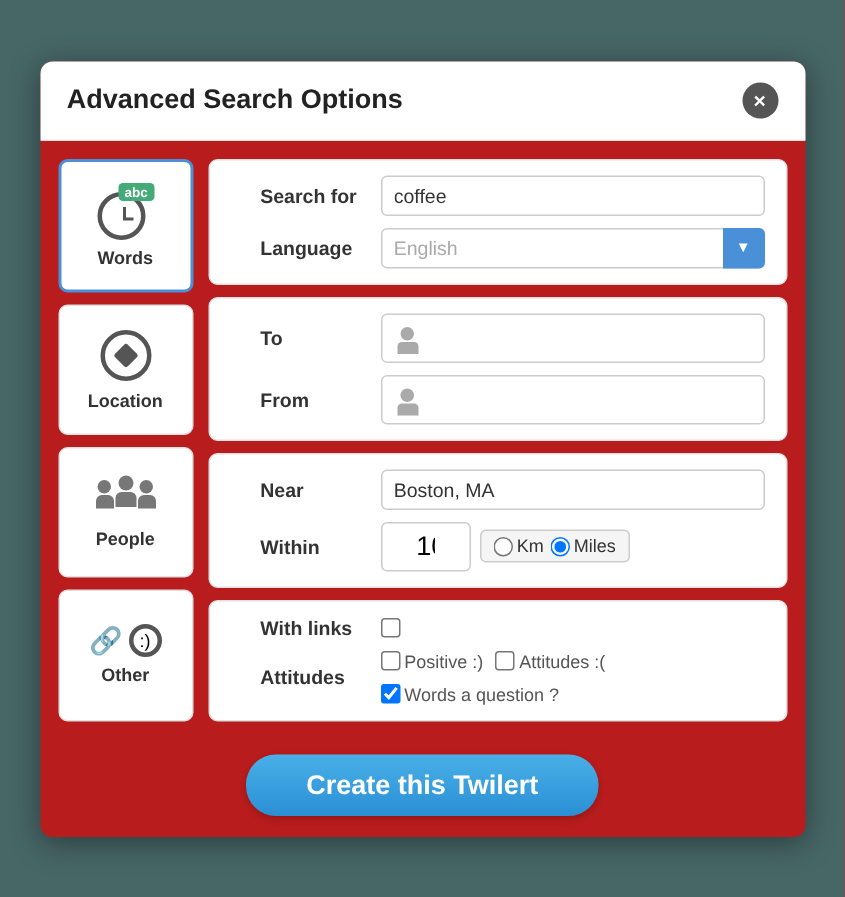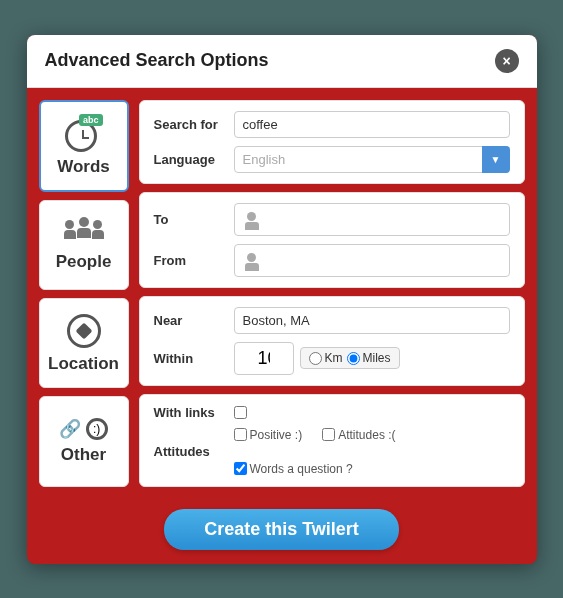--- a/index.html
+++ b/index.html
@@ -80,21 +80,21 @@
       padding: 10px 6px;
       cursor: pointer;
       border: 1px solid #e0e0e0;
       flex: 1;
       min-height: 75px;
     }
     .sidebar-item.active {
       border: 2px solid #4a90d9;
     }
     .sidebar-label {
-      font-size: 17px;
+      font-size: 12px;
       color: #333;
       margin-top: 5px;
       font-weight: bold;
     }
     
     .icon-words {
       position: relative;
       width: 38px;
       height: 38px;
     }
@@ -229,20 +229,21 @@
       align-items: center;
       margin-bottom: 8px;
     }
     .form-row:last-child { margin-bottom: 0; }
     .form-label {
       font-weight: bold;
       color: #333;
       width: 80px;
       flex-shrink: 0;
       font-size: 13px;
+      margin-left: 20px;
     }
     .form-input {
       flex: 1;
       border: 1px solid #ccc;
       border-radius: 4px;
       padding: 5px 8px;
       font-size: 13px;
       color: #333;
       outline: none;
     }
@@ -341,21 +342,21 @@
       align-items: center;
       gap: 6px;
     }
     .checkbox-wrapper input[type="checkbox"] { cursor: pointer; }
 
     
     .attitudes-group {
       flex: 1;
       display: flex;
       align-items: flex-end;
-      gap: 20px;
+      gap: 8px;
       flex-wrap: wrap;
     }
     .attitude-option {
       display: flex;
       align-items: center;
       gap: 3px;
       font-size: 12px;
       color: #555;
       cursor: pointer;
     }
@@ -393,20 +394,29 @@
     <div class="modal-body">
 
       <div class="sidebar">
 
         <div class="sidebar-item active">
           <div class="icon-words">
             <div class="clock"></div>
             <div class="abc-badge">abc</div>
           </div>
           <span class="sidebar-label">Words</span>
+        </div>
+
+        <div class="sidebar-item">
+          <div class="icon-location">
+            <div class="compass-outer">
+              <div class="compass-inner"></div>
+            </div>
+          </div>
+          <span class="sidebar-label">Location</span>
         </div>
 
         <div class="sidebar-item">
           <div class="icon-people">
             <div class="person left">
                 <div class="person-head"></div>
                 <div class="person-body"></div>
               </div>
             <div class="person center">
                 <div class="person-head"></div>
@@ -414,29 +424,20 @@
               </div>
             <div class="person right">
                 <div class="person-head"></div>
                 <div class="person-body"></div>
               </div>
           </div>
           <span class="sidebar-label">People</span>
         </div>
 
         <div class="sidebar-item">
-          <div class="icon-location">
-            <div class="compass-outer">
-              <div class="compass-inner"></div>
-            </div>
-          </div>
-          <span class="sidebar-label">Location</span>
-        </div>
-
-        <div class="sidebar-item">
           <div class="icon-other">
             <span class="link-icon">🔗</span>
             <div class="smile-icon">:)</div>
           </div>
           <span class="sidebar-label">Other</span>
         </div>
 
       </div>
 
       <div class="form-sections">

